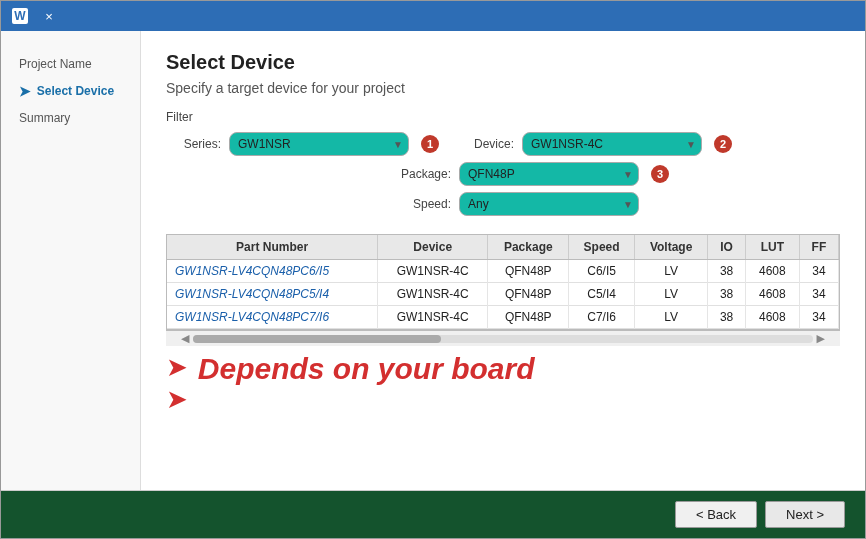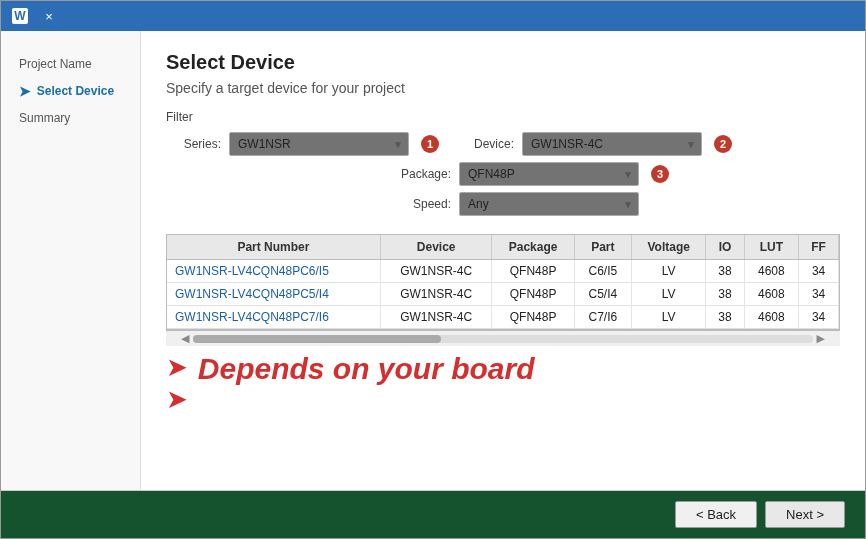--- a/index.html
+++ b/index.html
@@ -24,34 +24,34 @@
     .page-title { font-size: 20px; font-weight: 600; color: #222; margin-bottom: 6px; }
     .page-subtitle { font-size: 14px; color: #555; margin-bottom: 14px; }
 
     .filter-label { font-size: 12px; color: #444; margin-bottom: 8px; }
 
     .filters-row { display: flex; gap: 20px; margin-bottom: 6px; align-items: center; flex-wrap: wrap; }
     .filter-group { display: flex; align-items: center; gap: 8px; }
     .filter-group label { font-size: 12px; color: #444; min-width: 55px; text-align: right; }
 
     .select-wrapper { position: relative; display: inline-flex; align-items: center; }
-    .select-wrapper select { appearance: none; -webkit-appearance: none; background: #737373; border: 1px solid #aaa; border-radius: 2px; padding: 3px 28px 3px 8px; font-size: 12px; min-width: 180px; height: 24px; cursor: pointer; color: #222; }
+    .select-wrapper select { appearance: none; -webkit-appearance: none; background: #14b8a6; border: 1px solid #aaa; border-radius: 8px; padding: 3px 28px 3px 8px; font-size: 12px; min-width: 180px; height: 24px; cursor: pointer; color: #222; }
     .select-wrapper .dropdown-arrow { position: absolute; right: 6px; pointer-events: none; font-size: 10px; color: #555; }
     .badge { background: #c0392b; color: white; border-radius: 50%; width: 18px; height: 18px; font-size: 11px; display: flex; align-items: center; justify-content: center; font-weight: bold; margin-left: 4px; flex-shrink: 0; }
 
     .filters-row2 { display: flex; gap: 20px; margin-bottom: 6px; align-items: center; }
     
     .table-container { flex: 1; border: 1px solid #bbb; overflow: auto; margin-top: 4px; min-height: 0; max-height: 240px; }
     table { width: 100%; border-collapse: collapse; font-size: 12px; }
     thead tr { background: #e8e8e8; }
     thead th { padding: 5px 8px; text-align: center; border-right: 1px solid #ccc; border-bottom: 1px solid #bbb; font-weight: 600; color: #333; white-space: nowrap; }
     thead th:first-child { text-align: center; }
     tbody tr { border-bottom: 1px solid #e0e0e0; }
     tbody td { padding: 4px 8px; text-align: center; border-right: 1px solid #e5e5e5; color: #222; white-space: nowrap; }
-    tbody td:first-child { text-align: left; color: #1a5faa; }
+    tbody td:first-child { text-align: left; color: #1a5faa; font-style: italic; }
 
     .scrollbar-area { height: 16px; background: #f0f0f0; border-top: 1px solid #bbb; display: flex; align-items: center; padding: 0 15px; margin-top: 0; }
     .scrollbar-track { flex: 1; height: 8px; background: #ddd; border-radius: 4px; position: relative; }
     .scrollbar-thumb { width: 40%; height: 100%; background: #aaa; border-radius: 4px; }
     .red-text { color: #d32f2f; font-size: 30px; font-weight: bold; font-style: italic; padding: 10px 0 0 20px; }
 
     .footer { border-top: 1px solid #ccc; padding: 10px 20px; display: flex; justify-content: flex-end; gap: 8px; background: #14532d; }
     .btn { padding: 5px 20px; font-size: 13px; border: 1px solid #999; background: #f0f0f0; cursor: pointer; border-radius: 2px; color: #222; min-width: 70px; }
     .btn.primary { background: #e8e8e8; }
     .btn:disabled { color: #aaa; cursor: default; }
@@ -139,21 +139,21 @@
       </div>
 
       <div style="position: relative; margin-top: 8px;">
         <div class="table-container">
           <table>
             <thead>
               <tr>
                 <th>Part Number</th>
                 <th>Device</th>
                 <th>Package</th>
-                <th>Part</th>
+                <th>Speed</th>
                 <th>Voltage</th>
                 <th>IO</th>
                 <th>LUT</th>
                 <th>FF</th>
               </tr>
             </thead>
             <tbody id="table-body">
             <tr>
       <td>GW1NSR-LV4CQN48PC6/I5</td>
       <td>GW1NSR-4C</td>

